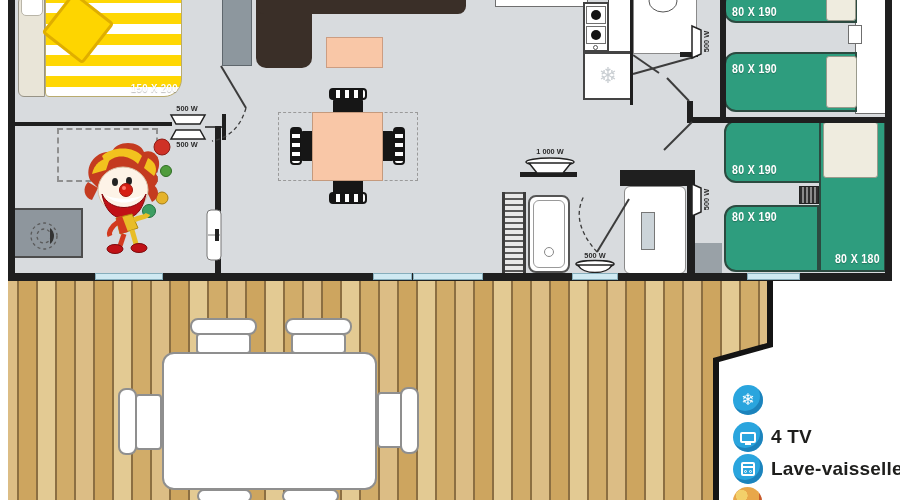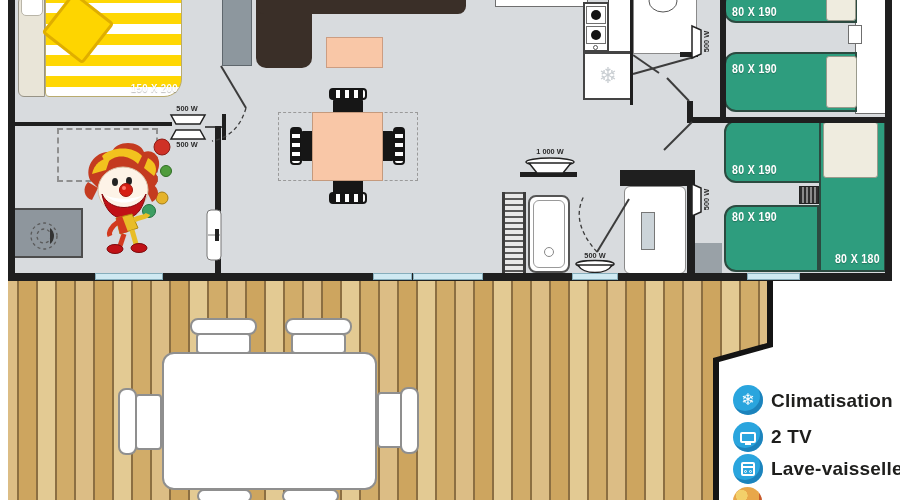--- a/index.html
+++ b/index.html
@@ -216,28 +216,27 @@
   <div class="deckchair" style="left:118px;top:388px;width:19px;height:67px;border-radius:8px;"></div>
   <div class="deckchair" style="left:377px;top:392px;width:27px;height:56px;border-radius:4px;"></div>
   <div class="deckchair" style="left:400px;top:387px;width:19px;height:67px;border-radius:8px;"></div>
   <div class="deckchair" style="left:197px;top:489px;width:55px;height:14px;border-radius:8px;"></div>
   <div class="deckchair" style="left:282px;top:489px;width:57px;height:14px;border-radius:8px;"></div>
   <div class="deckchair" style="left:162px;top:352px;width:215px;height:138px;border-radius:12px;"></div>
 
   <div class="lg-ic" style="left:733px;top:385px;">
     <span style="color:#fff;font-size:16px;line-height:1;">❄</span>
   </div>
-  <div class="lg-tx" style="left:771px;top:390px;">Climatisation</div>
 
   <div class="lg-ic" style="left:733px;top:422px;">
     <span style="display:block;width:16px;height:11px;border:2px solid #fff;border-radius:2px;position:relative;">
       <span style="position:absolute;left:3px;bottom:-4px;width:6px;height:2px;background:#fff;"></span>
     </span>
   </div>
-  <div class="lg-tx" style="left:771px;top:426px;">2 TV</div>
+  <div class="lg-tx" style="left:771px;top:426px;">4 TV</div>
 
   <div class="lg-ic" style="left:733px;top:454px;">
     <span style="display:block;width:14px;height:14px;border:2px solid #fff;border-radius:2px;position:relative;">
       <span style="position:absolute;left:0;top:2px;width:10px;height:1.5px;background:#fff;"></span>
       <span style="position:absolute;left:1px;bottom:1px;width:3px;height:3px;border:1px solid #fff;border-radius:50%;"></span>
       <span style="position:absolute;right:1px;bottom:1px;width:3px;height:3px;border:1px solid #fff;border-radius:50%;"></span>
     </span>
   </div>
   <div class="lg-tx" style="left:771px;top:458px;">Lave-vaisselle</div>
 

